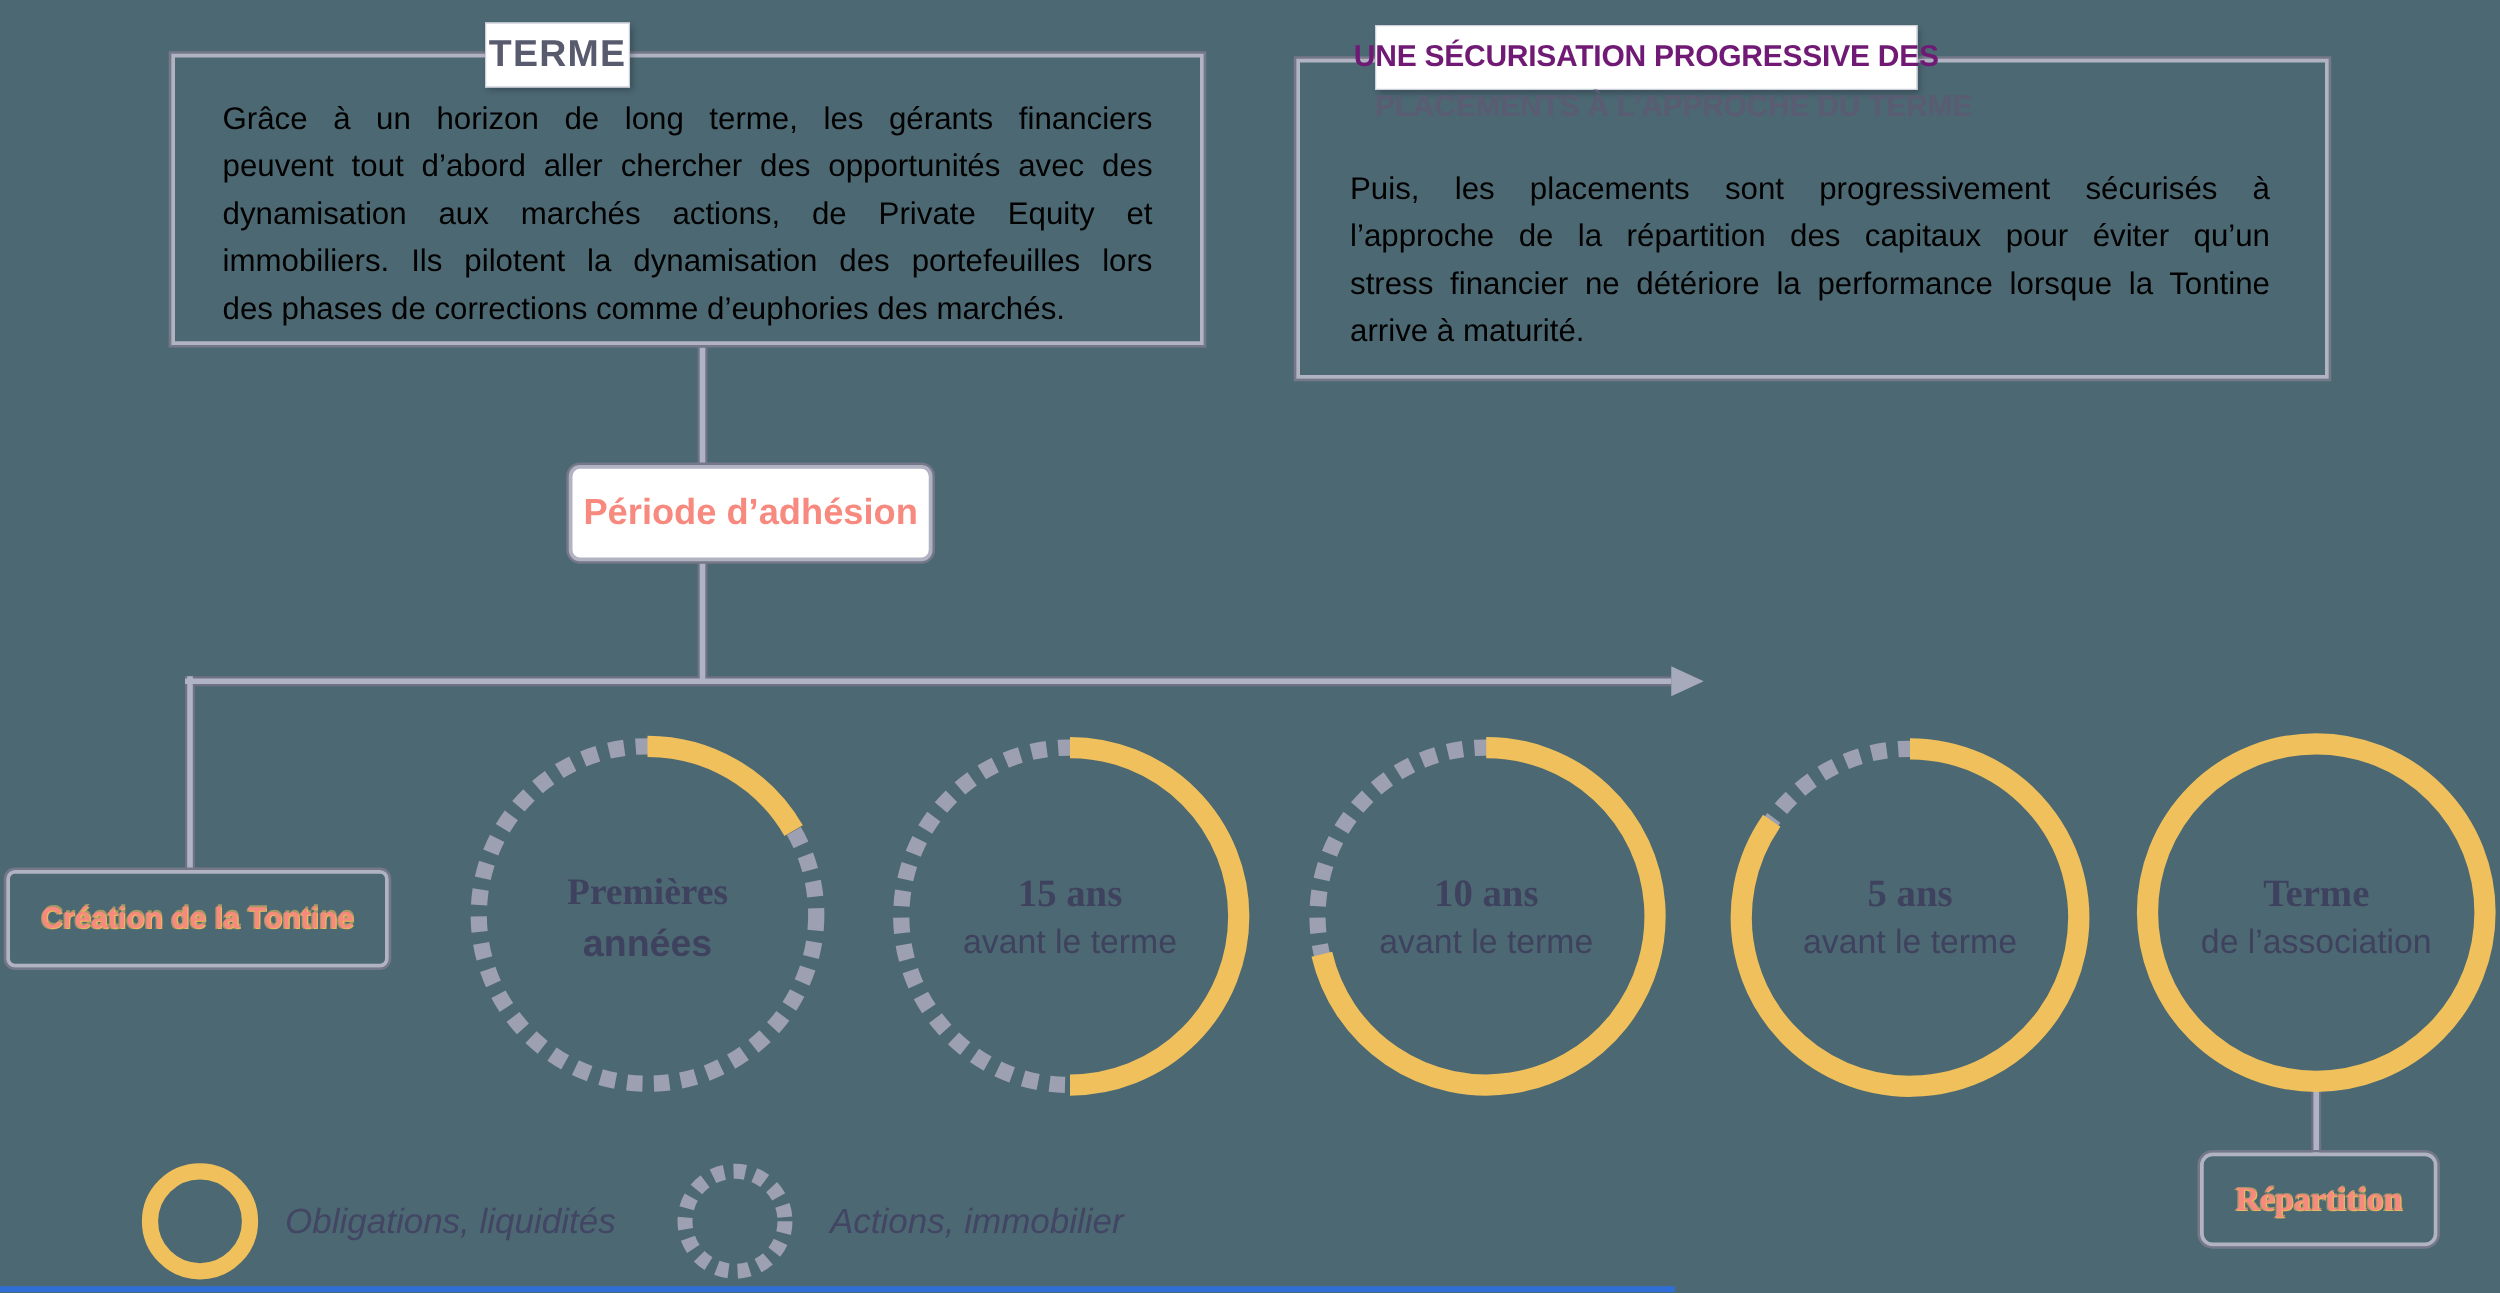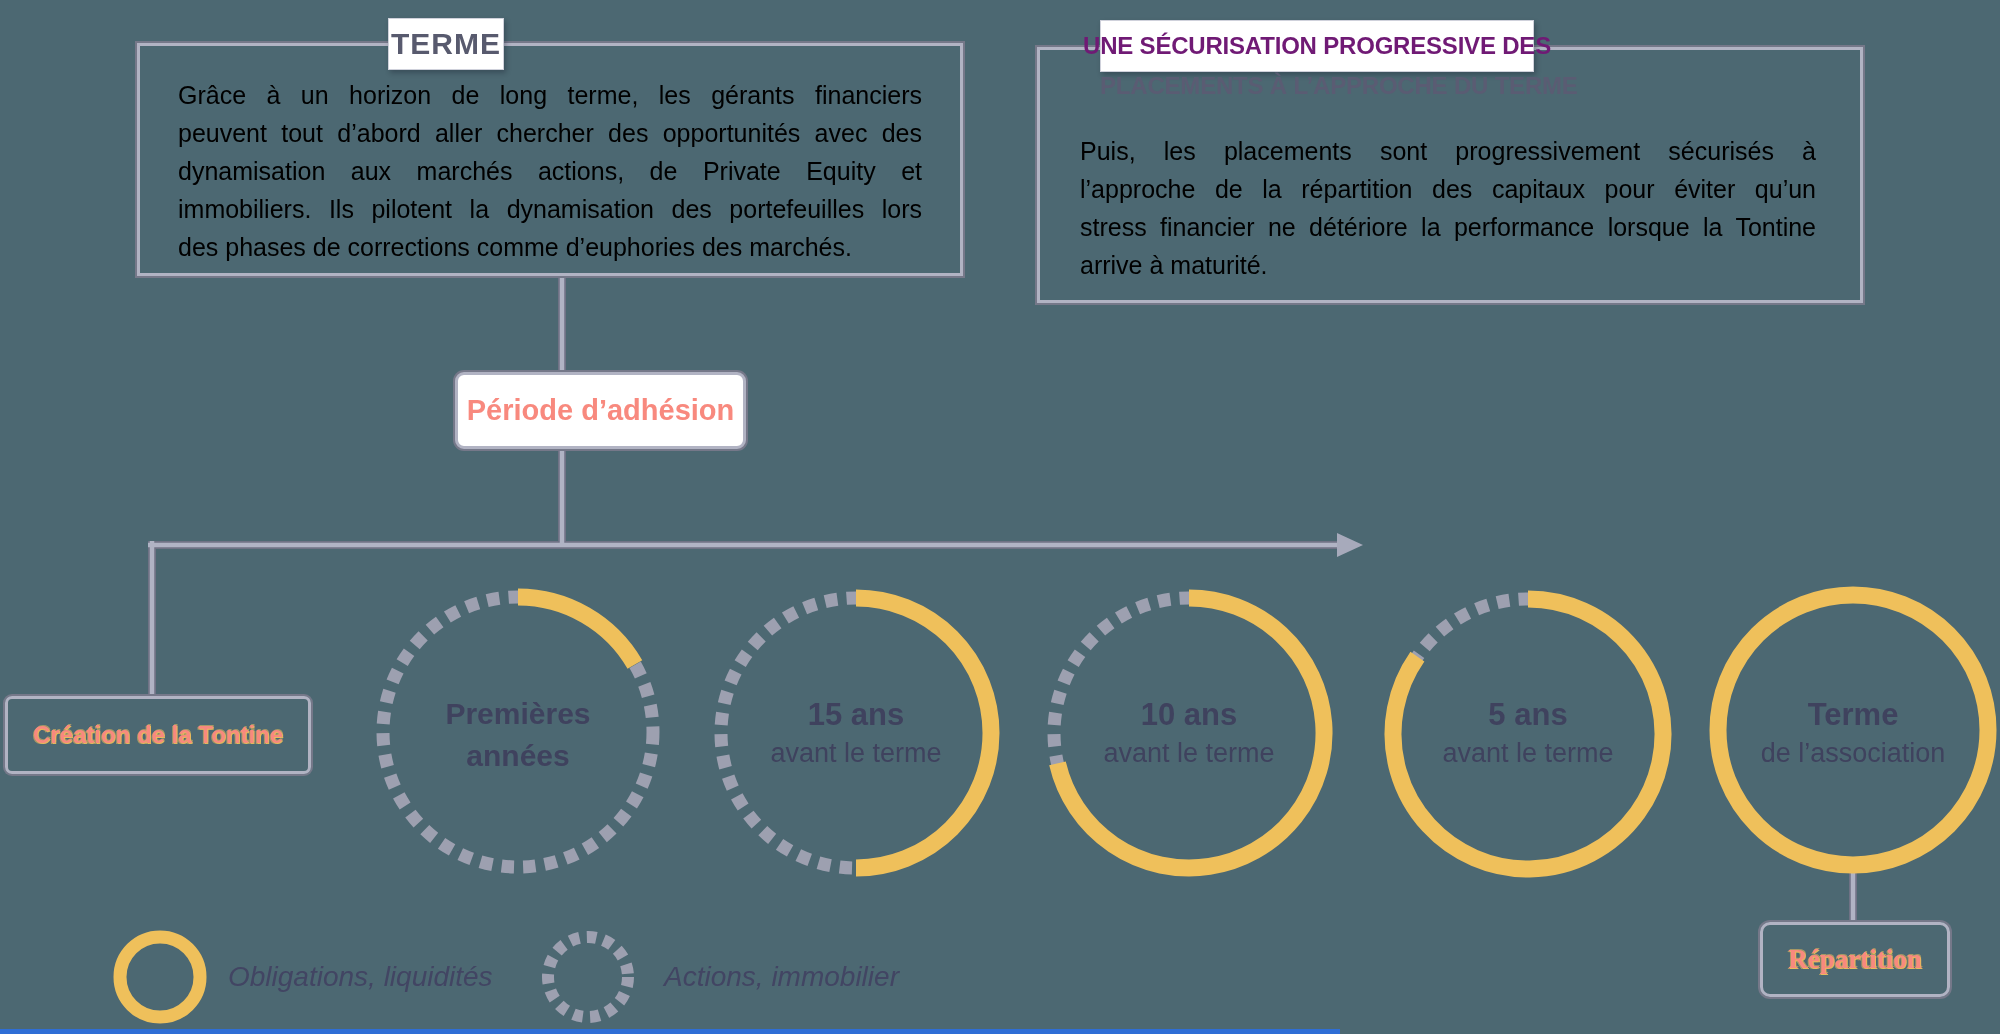--- a/index.html
+++ b/index.html
@@ -30,21 +30,21 @@
 
   .glow-label{font-weight:bold;color:#f8897e;white-space:nowrap;
               text-shadow:1px 1px 0 rgba(239,191,91,.9),-1px 1px 0 rgba(239,191,91,.55),1px -1px 0 rgba(239,191,91,.55);}
   .creation-box{left:5px;top:696px;width:306px;height:78px;border-radius:7px;display:flex;align-items:center;justify-content:center;}
   .creation-box span{font-size:24px;}
   .repartition-box{left:1760px;top:922px;width:190px;height:75px;border-radius:10px;display:flex;align-items:center;justify-content:center;font-family:Liberation Serif, serif;}
   .repartition-box span{font-size:27px;}
 
   .ring{position:absolute;width:300px;height:300px;}
   .circle-label{position:absolute;width:260px;text-align:center;color:#3f425e;}
-  .circle-label .t1{font-size:31px;font-weight:bold;line-height:40px;}
+  .circle-label .t1{font-size:31px;font-weight:bold;line-height:40px;font-family:Liberation Serif, serif;}
   .circle-label .t2{font-size:27px;line-height:36px;}
   .circle-label.first .t1{font-size:30px;line-height:42px;}
   .circle-label.first .t2{font-size:30px;font-weight:bold;line-height:42px;}
 
   .legend-ring{position:absolute;width:96px;height:96px;}
   .legend-label{position:absolute;top:929px;height:96px;line-height:96px;font-style:italic;font-size:28px;color:#424563;white-space:nowrap;}
 
   .bottom-bar{left:0;top:1029px;width:1340px;height:5px;background:#2e6ed6;}
 </style>
 </head>

